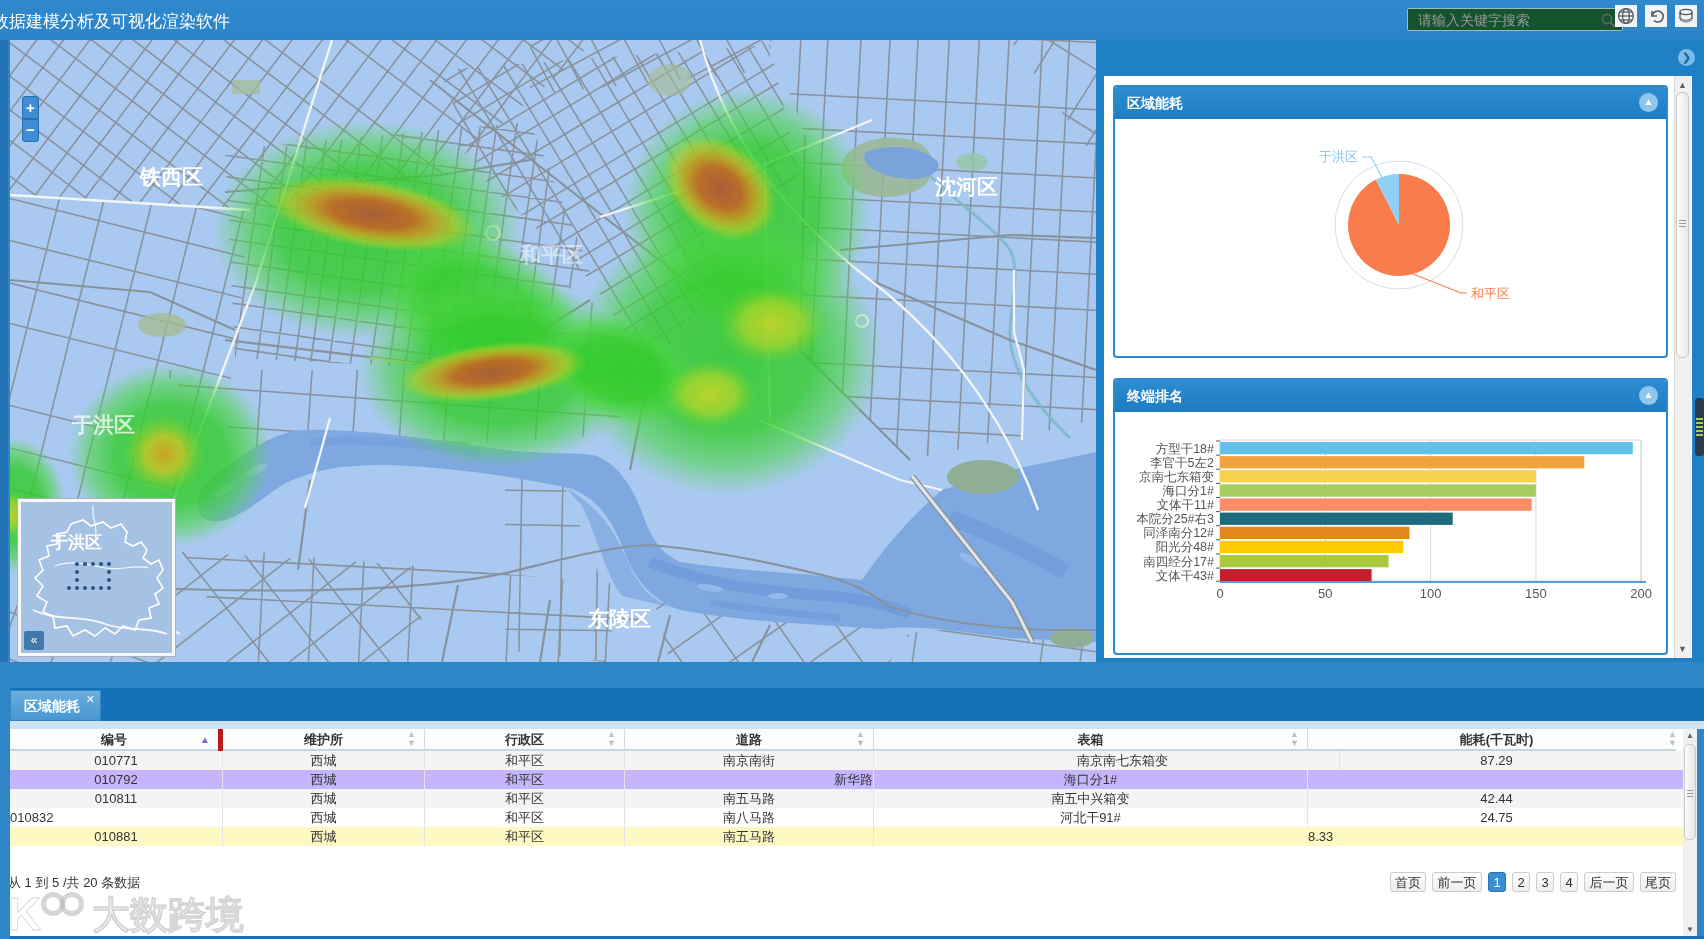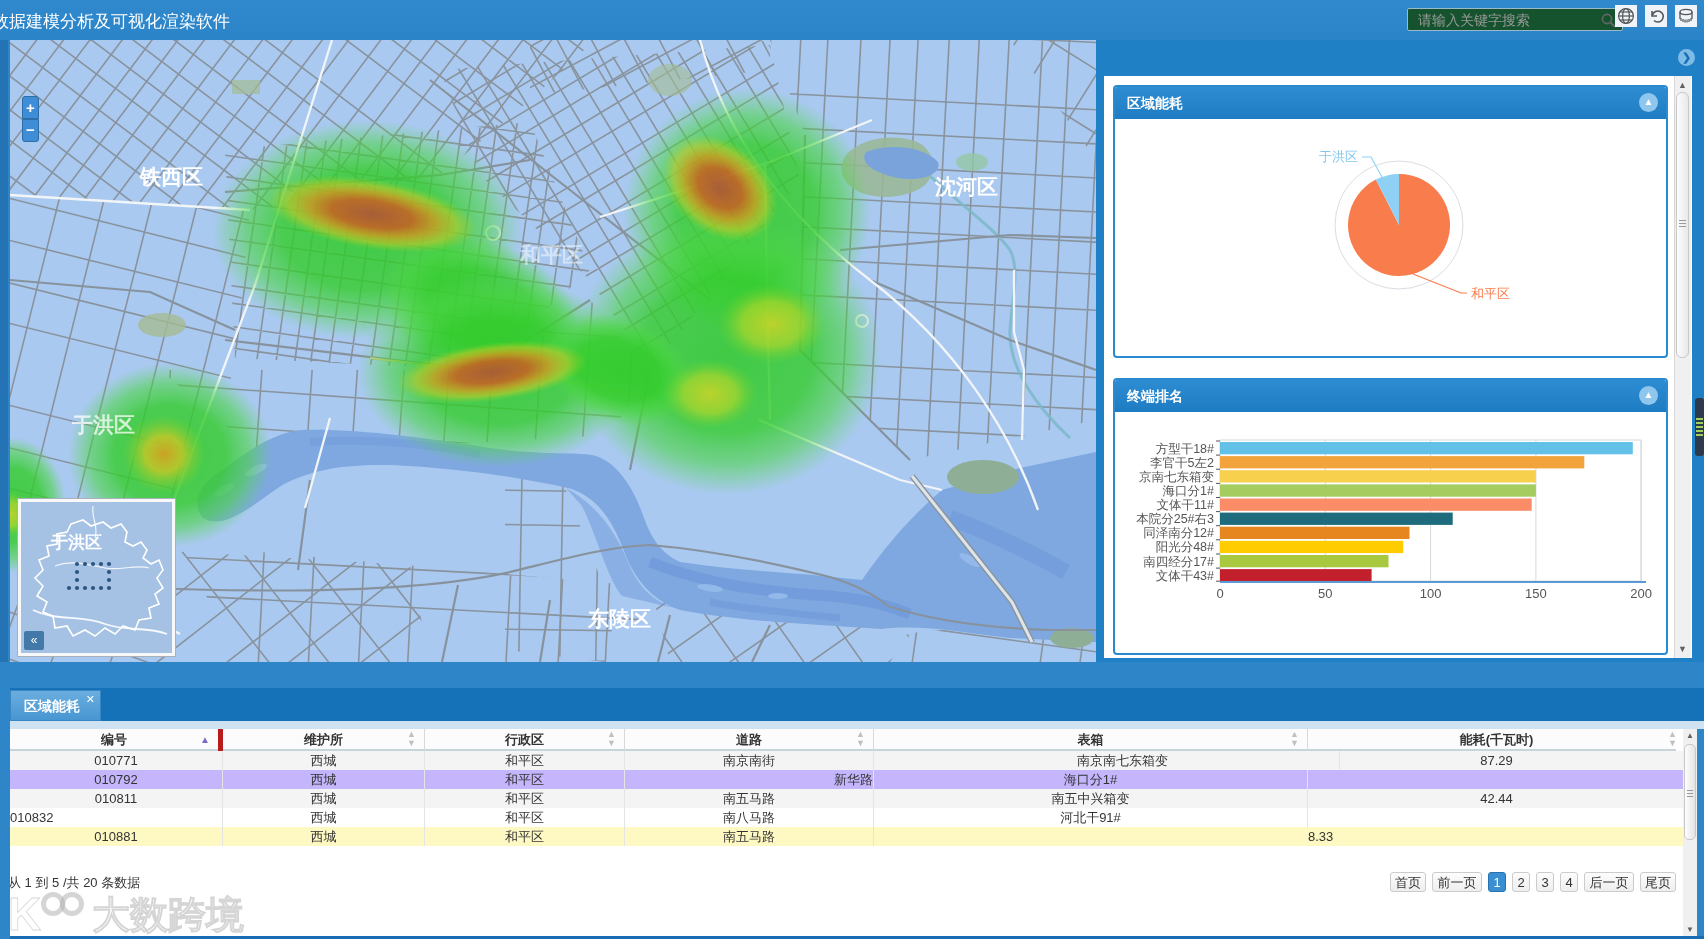--- a/index.html
+++ b/index.html
@@ -353,20 +353,21 @@
       <div style="position:absolute;left:615px;top:0;width:249px;height:19px;border-right:1px solid #e4e4e4;text-align:center;line-height:19px;overflow:hidden">南五马路</div>
       <div style="position:absolute;left:864px;top:0;width:434px;height:19px;border-right:1px solid #e4e4e4;text-align:center;line-height:19px;overflow:hidden">南五中兴箱变</div>
       <div style="position:absolute;left:1298px;top:0;width:378px;height:19px;border-right:1px solid #e4e4e4;text-align:center;line-height:19px;overflow:hidden">42.44</div>
     </div>
     <div style="position:absolute;left:0;top:79px;width:1676px;height:19px;background:#ffffff">
       <div style="position:absolute;left:0px;top:0;width:213px;height:19px;border-right:1px solid #e4e4e4;line-height:19px;overflow:hidden">010832</div>
       <div style="position:absolute;left:213px;top:0;width:202px;height:19px;border-right:1px solid #e4e4e4;text-align:center;line-height:19px;overflow:hidden">西城</div>
       <div style="position:absolute;left:415px;top:0;width:200px;height:19px;border-right:1px solid #e4e4e4;text-align:center;line-height:19px;overflow:hidden">和平区</div>
       <div style="position:absolute;left:615px;top:0;width:249px;height:19px;border-right:1px solid #e4e4e4;text-align:center;line-height:19px;overflow:hidden">南八马路</div>
       <div style="position:absolute;left:864px;top:0;width:434px;height:19px;border-right:1px solid #e4e4e4;text-align:center;line-height:19px;overflow:hidden">河北干91#</div>
+      <div style="position:absolute;left:1298px;top:0;width:378px;height:19px;border-right:1px solid #e4e4e4;text-align:center;line-height:19px;overflow:hidden">24.75</div>
     </div>
     <div style="position:absolute;left:0;top:98px;width:1676px;height:19px;background:#fef9c3">
       <div style="position:absolute;left:0px;top:0;width:213px;height:19px;border-right:1px solid #e4e4e4;text-align:center;line-height:19px;overflow:hidden">010881</div>
       <div style="position:absolute;left:213px;top:0;width:202px;height:19px;border-right:1px solid #e4e4e4;text-align:center;line-height:19px;overflow:hidden">西城</div>
       <div style="position:absolute;left:415px;top:0;width:200px;height:19px;border-right:1px solid #e4e4e4;text-align:center;line-height:19px;overflow:hidden">和平区</div>
       <div style="position:absolute;left:615px;top:0;width:249px;height:19px;border-right:1px solid #e4e4e4;text-align:center;line-height:19px;overflow:hidden">南五马路</div>
       <div style="position:absolute;left:1298px;top:0;width:378px;height:19px;border-right:1px solid #e4e4e4;text-align:left;line-height:19px;overflow:hidden">8.33</div>
     </div>
   </div>
 <div style="position:absolute;left:8px;top:874px;font-size:13px;color:#333">从 1 到 5 /共 20 条数据</div>

